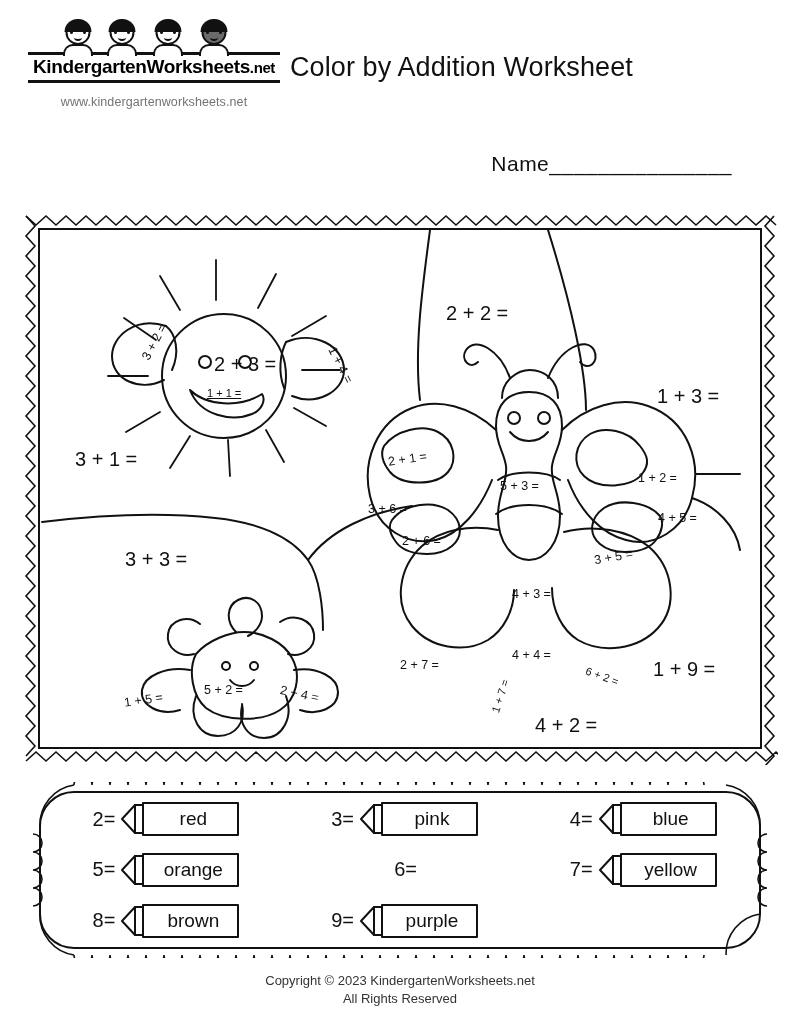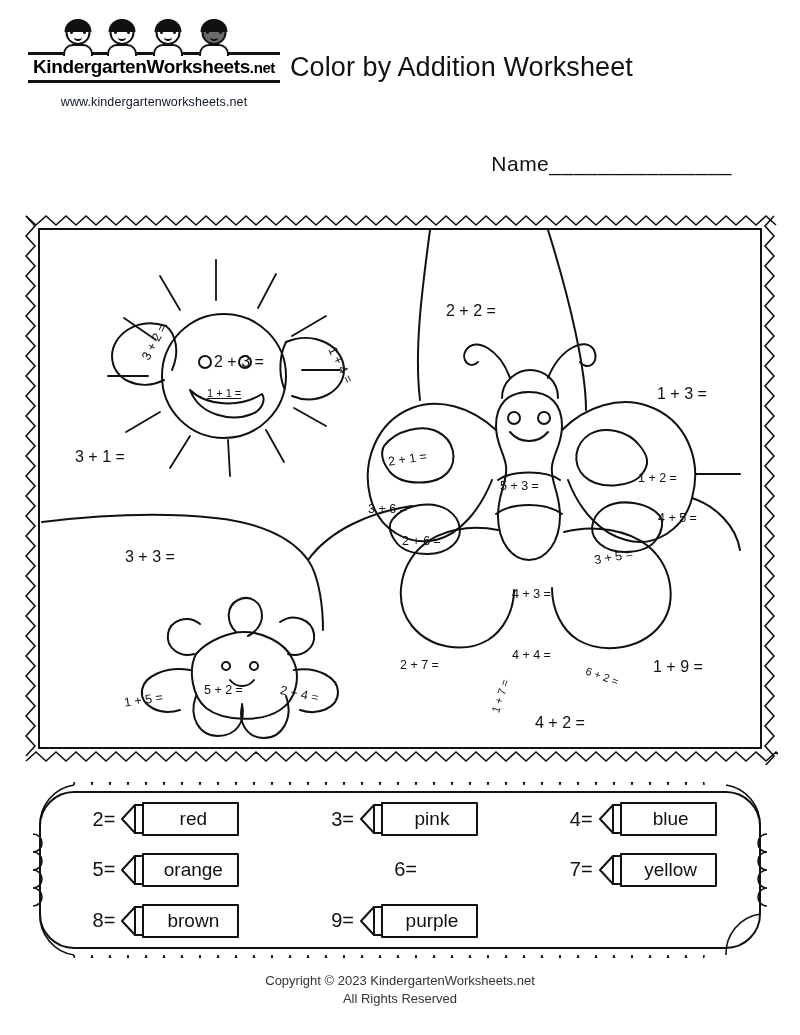--- a/index.html
+++ b/index.html
@@ -105,21 +105,21 @@
     border-top: 3px solid #111;
     border-bottom: 3px solid #111;
     padding: 2px 0 3px 0;
     line-height: 1.05;
     white-space: nowrap;
   }
   .logo-text .net { font-size: 15px; }
   .logo-url {
     margin-top: 12px;
     font-size: 12.5px;
-    color: #0f172a;
+    color: #737373;
     letter-spacing: 0.1px;
   }
   .worksheet-title {
     position: absolute;
     left: 290px;
     top: 52px;
     width: 480px;
     font-size: 27px;
     letter-spacing: 0.1px;
     color: #111;
@@ -157,21 +157,21 @@
     position: absolute;
     inset: 0;
   }
   .eq {
     position: absolute;
     font-size: 17px;
     color: #111;
     white-space: nowrap;
     font-family: "Liberation Sans", sans-serif;
   }
-  .eq.big { font-size: 16px; }
+  .eq.big { font-size: 20px; }
   .eq.sm  { font-size: 12.5px; }
   .eq.xs  { font-size: 11px; }
 
   
   .key-box {
     position: absolute;
     left: 30px;
     top: 782px;
     width: 740px;
     height: 176px;

